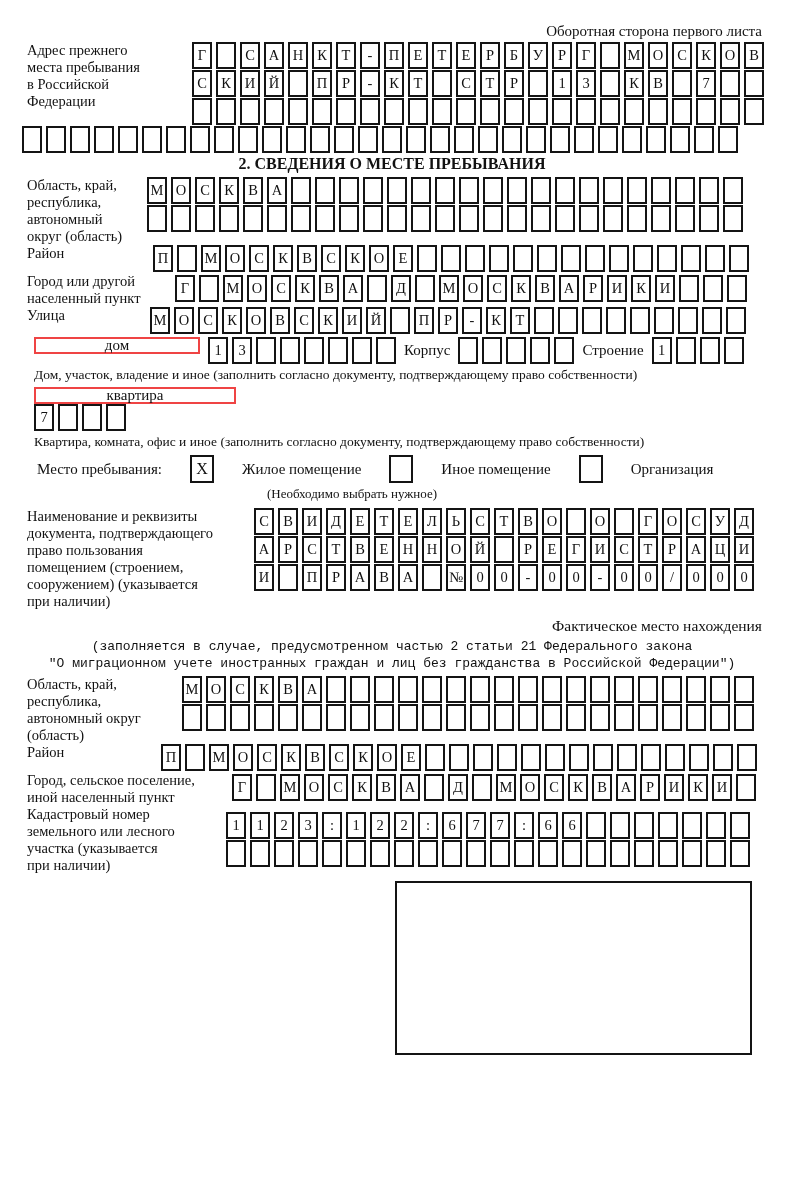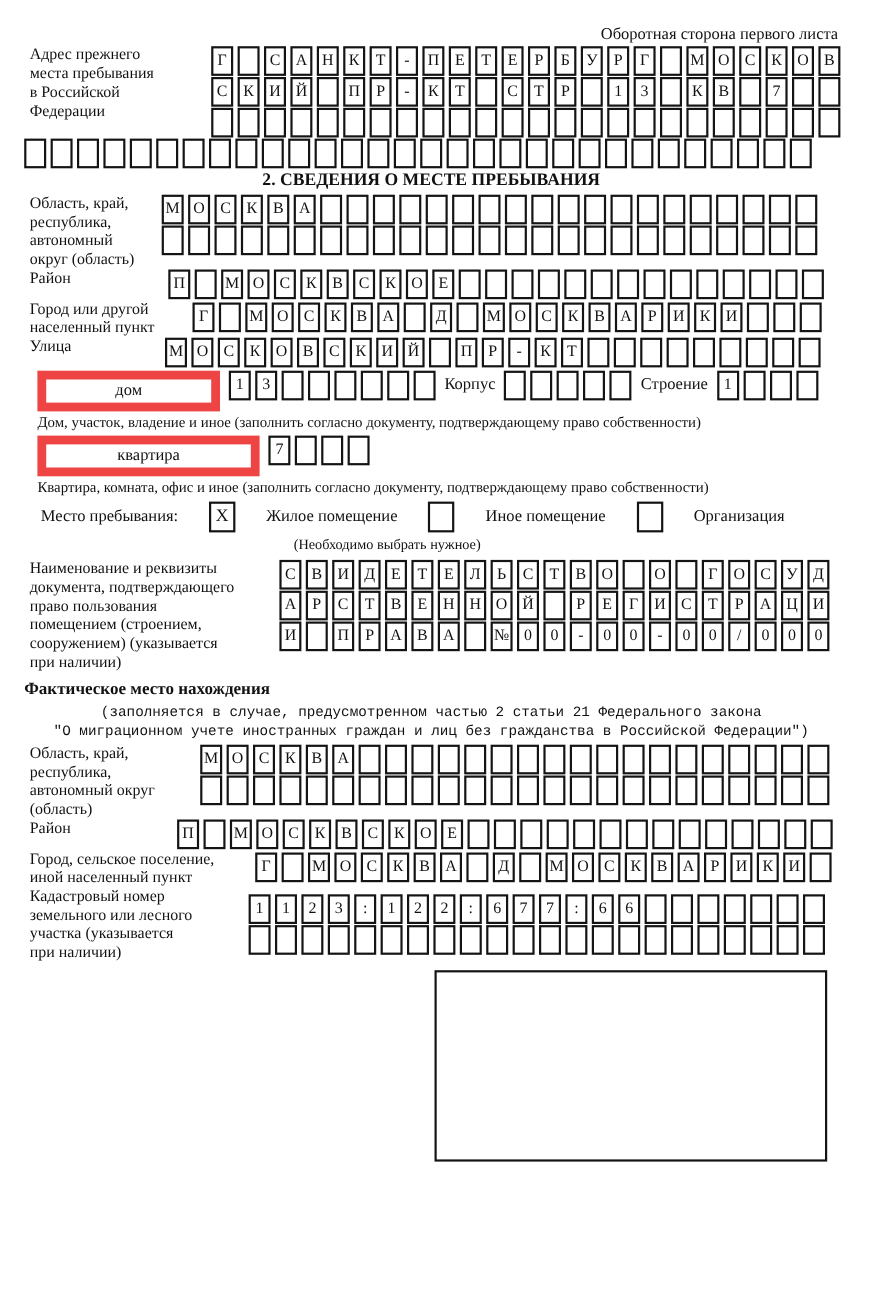--- a/index.html
+++ b/index.html
@@ -24,26 +24,26 @@
     display:flex; align-items:center; justify-content:center;
     font-size:14.5px; line-height:1; font-family:"Liberation Serif", serif;
   }
   .w158{width:158px;} .w125{width:125px;} .w131{width:131px;} .w153{width:153px;}
   .w128{width:128px;} .w232{width:232px;} .w160{width:160px;} .w139{width:139px;}
   .w210{width:210px;} .w204{width:204px;}
 
   .note { font-size:13px; line-height:17px; text-align:center; white-space:pre-line; }
   .note1 { margin:3px 0 5px 0; }
   .h2 { text-align:center; font-weight:bold; font-size:16px; line-height:20px; margin-bottom:3px; }
-  .h3 { text-align:left; font-weight:bold; font-size:15.5px; line-height:20px; margin-top:6px; }
+  .h3 { text-align:right; font-weight:normal; font-size:15.5px; line-height:20px; margin-top:6px; }
   .fact-note { margin:2px 0 4px 0;font-family:Liberation Mono, monospace; }
 
   .house-row { display:flex; align-items:flex-start; margin-left:12px; margin-top:2px; }
   .wide-box {
-    height:37px; border:8px solid #ef4444; display:flex; align-items:center;
+    height:17px; border:2px solid #ef4444; display:flex; align-items:center;
     justify-content:center; font-size:15px; flex:0 0 auto; margin-right:8px;
   }
   .box166 { width:166px; } .box202 { width:202px; }
   .inline-label { font-size:15px; line-height:27px; margin:0 8px 0 4px; flex:0 0 auto; }
   .caption { font-size:13.5px; line-height:17px; margin:1px 0 2px 12px; }
 
   .stay-row { display:flex; align-items:center; font-size:15px; margin:4px 0 0 15px; height:30px;gap:16px; }
   .checkbox {
     width:24px; height:28px; border:2px solid #141414; margin:0 12px;
     display:inline-flex; align-items:center; justify-content:center;
@@ -55,21 +55,21 @@
 
   .fact-grid { margin-top:2px; }
   .kadastr-block { align-items:center; }
 
   .mark-wrap { margin-left:373px; width:362px; margin-top:7px; }
   .mark-box { width:357px; height:174px; border:2.5px solid #141414; background:#fff; }
   .mark-caption {
     margin-top:5px; font-size:13.5px; line-height:16.5px;
     text-align:center; white-space:pre-line; width:362px;
   }
-  .mt2{margin-top:2px;} .mt4{margin-top:4px;}
+  .mt2{margin-top:2px;} .mt4{margin-top:4px;flex-direction:column;}
 </style>
 </head>
 <body>
 
 <div>
 
   <div class="top-right">Оборотная сторона первого листа</div>
 
   <div class="flex-block" style="margin-top:2px;gap:12px;">
     <div class="label w158">Адрес прежнего

